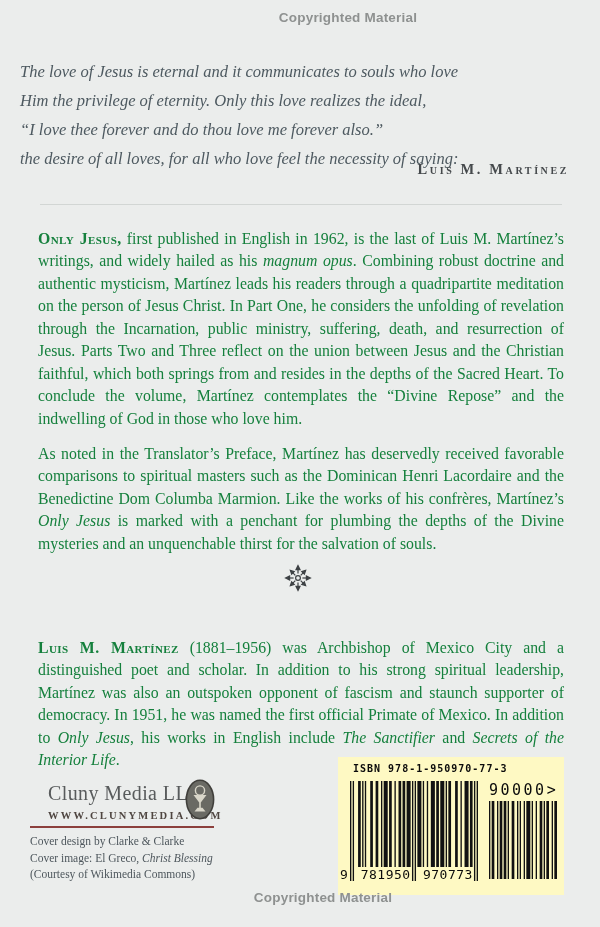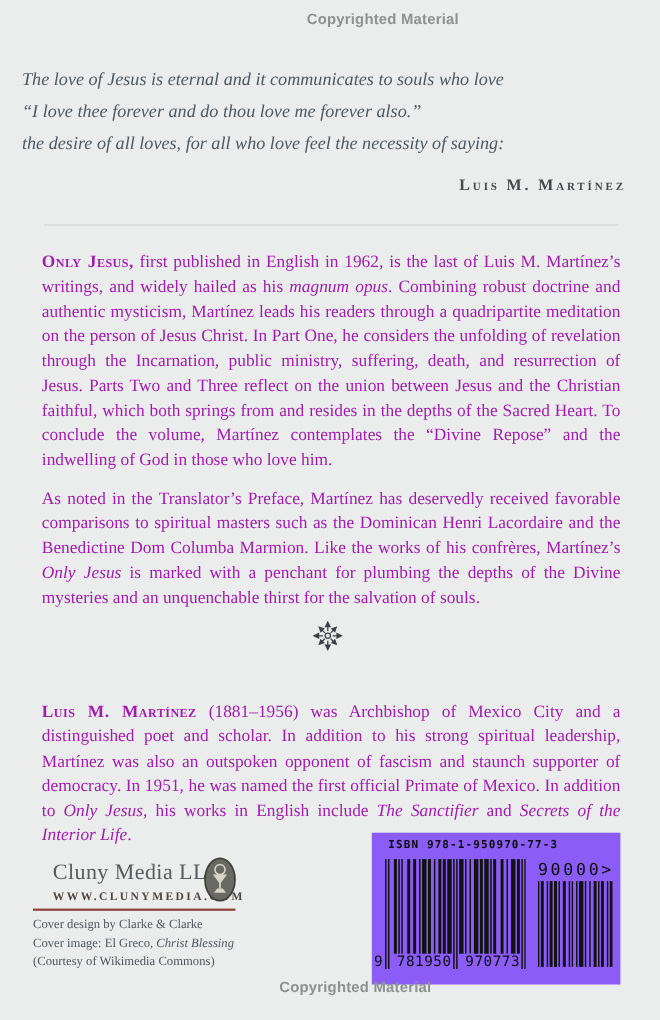--- a/index.html
+++ b/index.html
@@ -10,35 +10,35 @@
     font-family:"Liberation Sans", sans-serif; font-weight:700; font-size:13.5px;
     color:#8e9190; letter-spacing:.2px;}
   .wm-top{top:10px;}
   .wm-bottom{top:890px; width:582px;}
   .epigraph{position:absolute; left:20px; top:57px; width:560px; text-align:left;
     font-style:italic; font-size:16.5px; line-height:29px; color:#4d5960;}
   .attribution{position:absolute; right:63px; top:161px; font-variant:small-caps;
     font-weight:600; font-size:14.5px; letter-spacing:2.6px; color:#45494c;}
   .divider{position:absolute; left:40px; top:204px; width:522px; height:1px; background:#d2d6d4;}
   .body-par{position:absolute; left:38px; width:526px; text-align:justify;
-    font-size:15.8px; line-height:22.5px; color:#a21caf;}
+    font-size:15.8px; line-height:22.5px; color:#15803d;}
   .par1{top:212px;}
   .par2{top:427px;}
   .bio{top:621px;}
   .seg-i{font-style:italic;}
   .seg-sc{font-variant:small-caps; font-weight:600; letter-spacing:.4px;}
   .ornament{position:absolute; left:284px; top:564px; width:28px; height:28px;}
   .pub-name{position:absolute; left:48px; top:782px; font-size:20px; letter-spacing:.4px; color:#585b5c;}
   .pub-site{position:absolute; left:48px; top:810px; font-size:10.5px; font-weight:700;
     letter-spacing:2.2px; color:#4e4540;}
   .pub-logo{position:absolute; left:185px; top:779px; width:30px; height:41px;}
   .pub-rule{position:absolute; left:30px; top:826px; width:184px; height:2px; background:#8c403d;}
   .credits{position:absolute; left:30px; top:833px; font-size:11.5px; line-height:16.5px; color:#4d565c;}
   .credits .cr-line{white-space:nowrap;}
-  .barcode-box{position:absolute; left:338px; top:757px; width:226px; height:138px; background:#8b5cf6;}
+  .barcode-box{position:absolute; left:338px; top:757px; width:226px; height:138px; background:#fef9c3;}
   .isbn-label{position:absolute; left:15px; top:6px; font-family:"DejaVu Sans Mono", monospace;
     font-weight:700; font-size:10px; letter-spacing:1px; color:#0b0b0b; white-space:nowrap;}
   .main-bars{position:absolute; left:12px; top:24px;}
   .main-digits{position:absolute; left:2px; top:110px; width:145px;
     font-family:"DejaVu Sans Mono", monospace; font-size:13px; letter-spacing:.5px;
     word-spacing:4px; color:#0b0b0b; white-space:nowrap;}
   .price-code{position:absolute; left:151px; top:24px; font-family:"DejaVu Sans Mono", monospace;
     font-size:15px; letter-spacing:2.5px; color:#0b0b0b; white-space:nowrap;}
   .supp-bars{position:absolute; left:151px; top:44px;}
 </style>
@@ -46,20 +46,21 @@
 <body>
 
 <div class="cover">
 
   <div class="watermark wm-top">Copyrighted Material</div>
 
   <div class="spine"></div>
 
   <div class="epigraph">
     <div>The love of Jesus is eternal and it communicates to souls who love</div>
+    <div>Him the privilege of eternity. Only this love realizes the ideal,</div>
     <div>“I love thee forever and do thou love me forever also.”</div>
     <div>the desire of all loves, for all who love feel the necessity of saying:</div>
   </div>
 
   <div class="attribution">Luis M. Martínez</div>
 
   <div class="divider"></div>
 
   <p class="body-par par1"><span class="seg-sc">Only Jesus,</span><span> first published in English in 1962, is the last of Luis M. Martínez’s writings, and widely hailed as his </span><span class="seg-i">magnum opus</span><span>. Combining robust doctrine and authentic mysticism, Martínez leads his readers through a quadripartite meditation on the person of Jesus Christ. In Part One, he considers the unfolding of revelation through the Incarnation, public ministry, suffering, death, and resurrection of Jesus. Parts Two and Three reflect on the union between Jesus and the Christian faithful, which both springs from and resides in the depths of the Sacred Heart. To conclude the volume, Martínez contemplates the “Divine Repose” and the indwelling of God in those who love him.</span></p>
 

